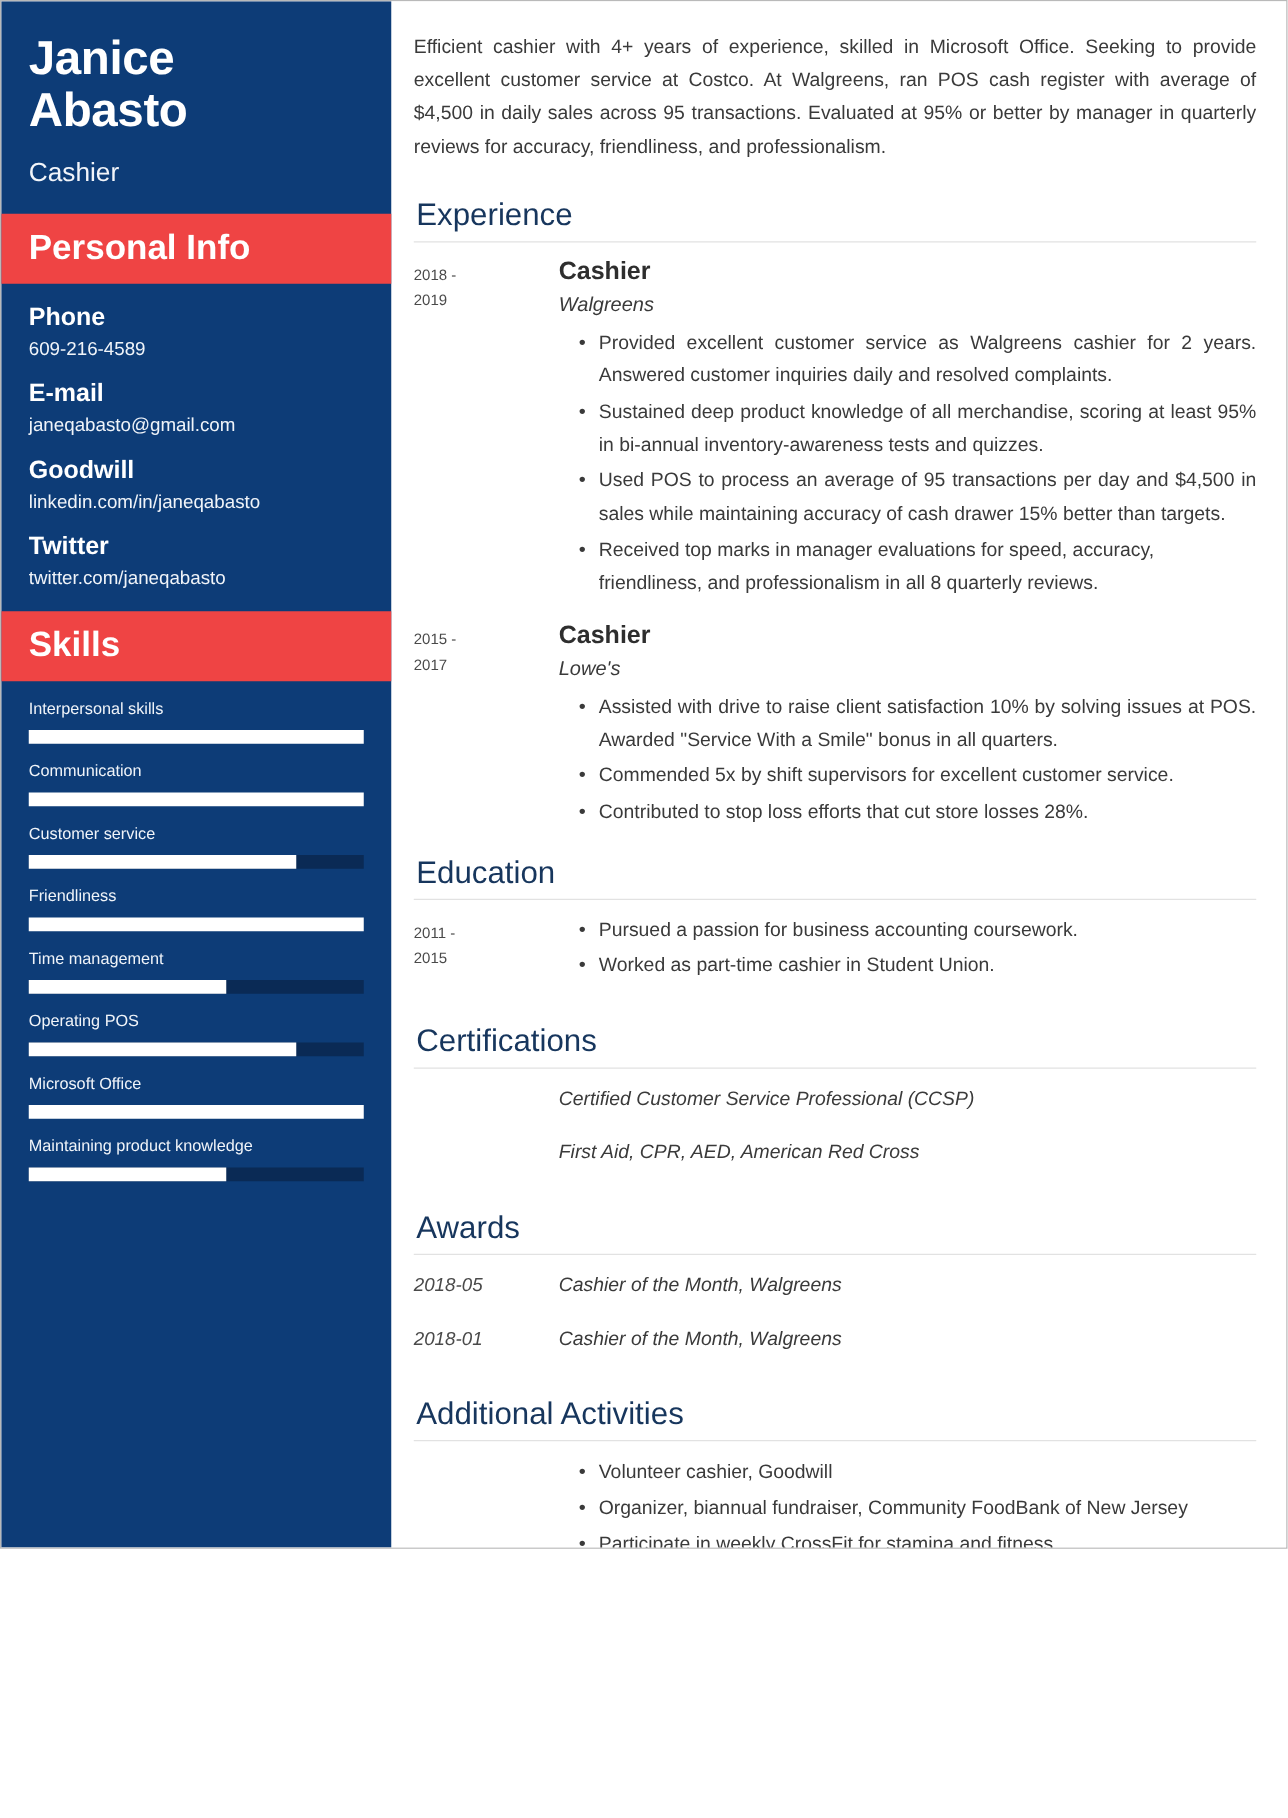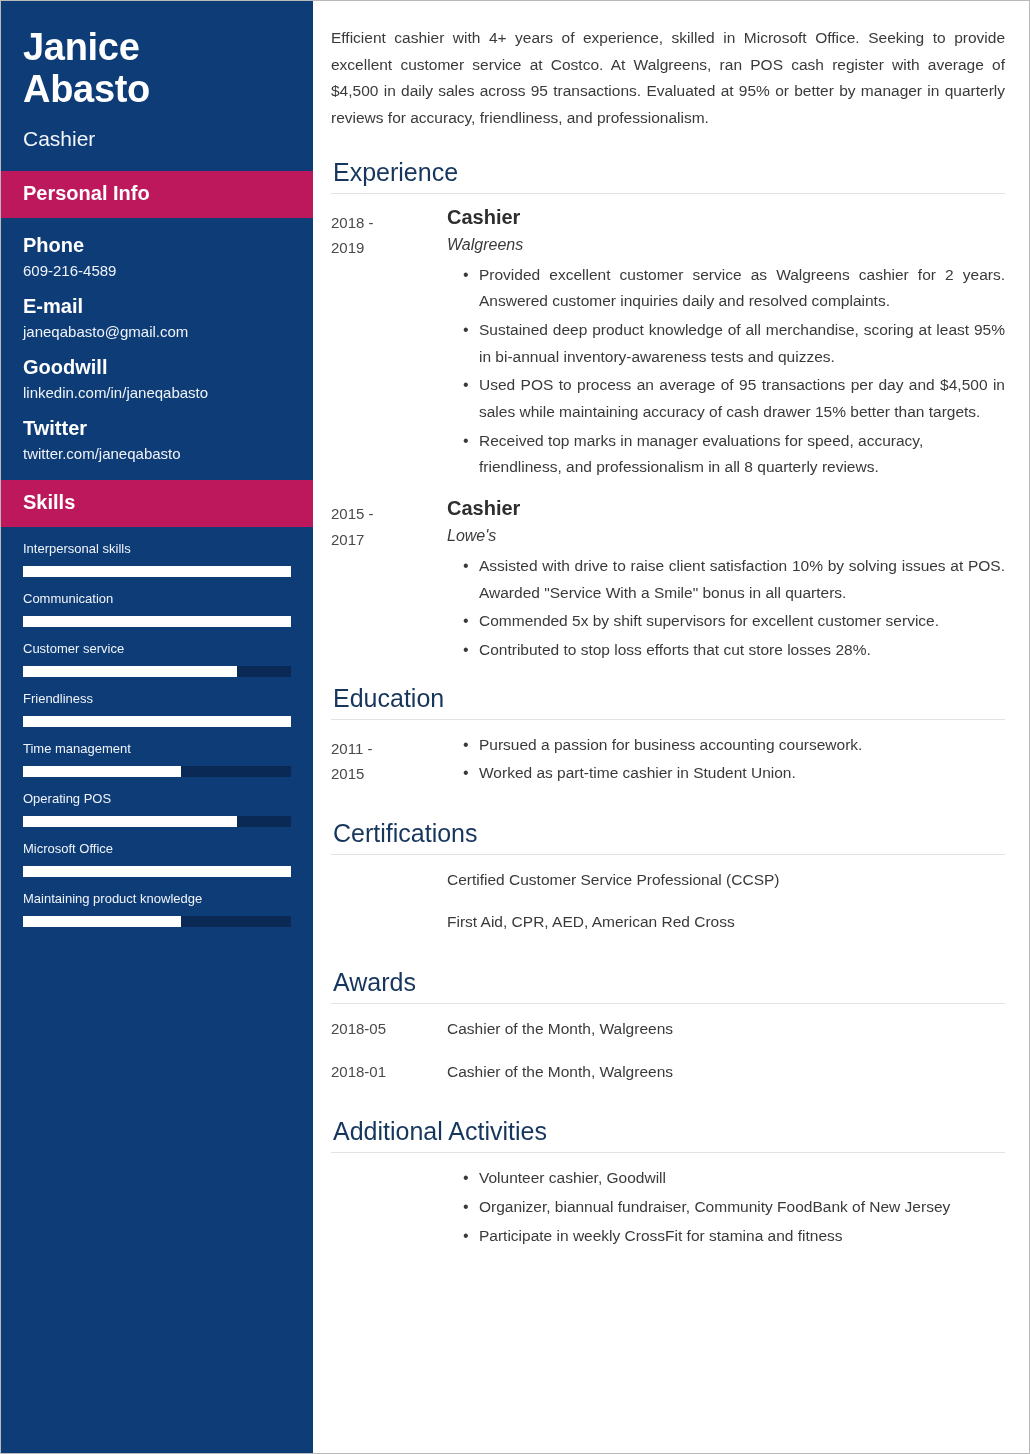--- a/index.html
+++ b/index.html
@@ -8,21 +8,21 @@
     width: 1030px;
     height: 1454px;
     background: #ffffff;
     font-family: "Liberation Sans", sans-serif;
     overflow: hidden;
   }
 
   .page {
     position: relative;
     width: 1030px;
-    height: 1454px;
+    height: 1239px;
     background: #ffffff;
     border: 1px solid #b9b9b9;
     display: flex;
     overflow: hidden;
   }
 
   
   .sidebar {
     width: 312px;
     flex: 0 0 312px;
@@ -41,23 +41,23 @@
     letter-spacing: -0.3px;
   }
   .job-title {
     font-size: 21px;
     font-weight: normal;
     margin-top: 16px;
     color: #f2f5fa;
   }
 
   .side-head {
-    background: #be185d;
+    background: #ef4444;
     padding: 11px 22px 13px 22px;
-    font-size: 20px;
+    font-size: 28px;
     font-weight: bold;
     color: #ffffff;
   }
 
   .contact-list {
     padding: 16px 22px 14px 22px;
   }
   .contact-item { margin-bottom: 16px; }
   .contact-item:last-child { margin-bottom: 4px; }
   .contact-label {
@@ -120,21 +120,21 @@
     margin-bottom: 12px;
   }
 
   .entry {
     display: flex;
     align-items: flex-start;
     margin-bottom: 14px;
   }
   .entry-dates {
     flex: 0 0 116px;
-    font-size: 15px;
+    font-size: 12px;
     color: #4a4a4a;
     line-height: 1.72;
     padding-top: 4px;
   }
   .entry-dates .d2 { display: block; }
   .entry-body { flex: 1 1 auto; min-width: 0; }
 
   .entry-role {
     font-size: 20px;
     font-weight: bold;
@@ -168,20 +168,21 @@
     top: -1px;
     color: #3a3a3a;
     font-size: 16px;
   }
   ul.bullets li:last-child { text-align: left; }
 
   .plain-row {
     display: flex;
     align-items: flex-start;
     margin-bottom: 8px;
+    font-style: italic;
   }
   .plain-left {
     flex: 0 0 116px;
     font-size: 15px;
     color: #4a4a4a;
     line-height: 1.72;
   }
   .plain-right {
     flex: 1 1 auto;
     font-size: 15.5px;

